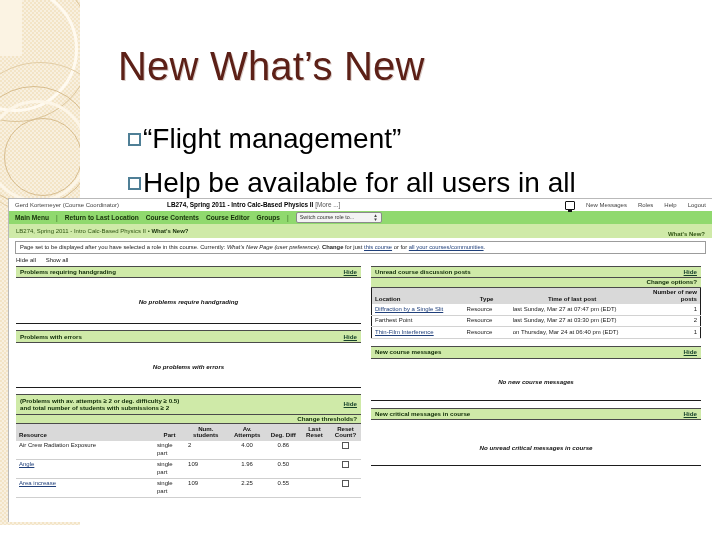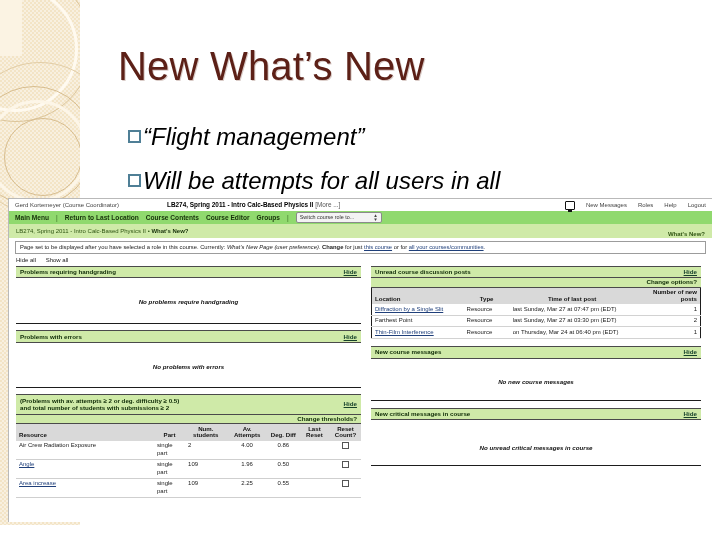--- a/index.html
+++ b/index.html
@@ -38,21 +38,21 @@
   .arc-f{left:-36px;top:62px;width:150px;height:150px;border-width:1px;border-color:#e2cda6;}
 
   
   #slide-title{
     position:absolute;left:118px;top:44px;
     font-size:40px;color:#5c2017;letter-spacing:.2px;
     text-shadow:1px 1px 0 rgba(170,140,130,.45);
     white-space:nowrap;
   }
   .bullet-line{
-    position:absolute;left:128px;font-size:24px;color:#000;white-space:nowrap;font-style:italic;
+    position:absolute;left:128px;font-size:28px;color:#000;white-space:nowrap;
   }
   #bullet-1{top:123px;}
   #bullet-2{top:167px;}
   .bsq{
     display:inline-block;width:13px;height:13px;border:2px solid #4f7f96;
     box-sizing:border-box;margin-right:2px;vertical-align:2px;
   }
 
   
   #lon{
@@ -149,21 +149,21 @@
   <div class="arc arc-d"></div>
   <div class="arc arc-e"></div>
 </div>
 
 <div id="slide-title">New What’s New</div>
 
 <div class="bullet-line" id="bullet-1">
   <span class="bsq"></span><span>“Flight management”</span>
 </div>
 <div class="bullet-line" id="bullet-2">
-  <span class="bsq"></span><span>Will be attempts for all users in all</span>
+  <span class="bsq"></span><span>Help be available for all users in all</span>
 </div>
 
 <div id="lon">
 
   <div class="lon-topbar">
     <span class="lon-user">Gerd Kortemeyer (Course Coordinator)</span>
     <span class="lon-course" style="margin-left:42px;">
       <span>LB274, Spring 2011 - Intro Calc-Based Physics II</span>
       <span class="lon-more">[More ...]</span>
     </span>

